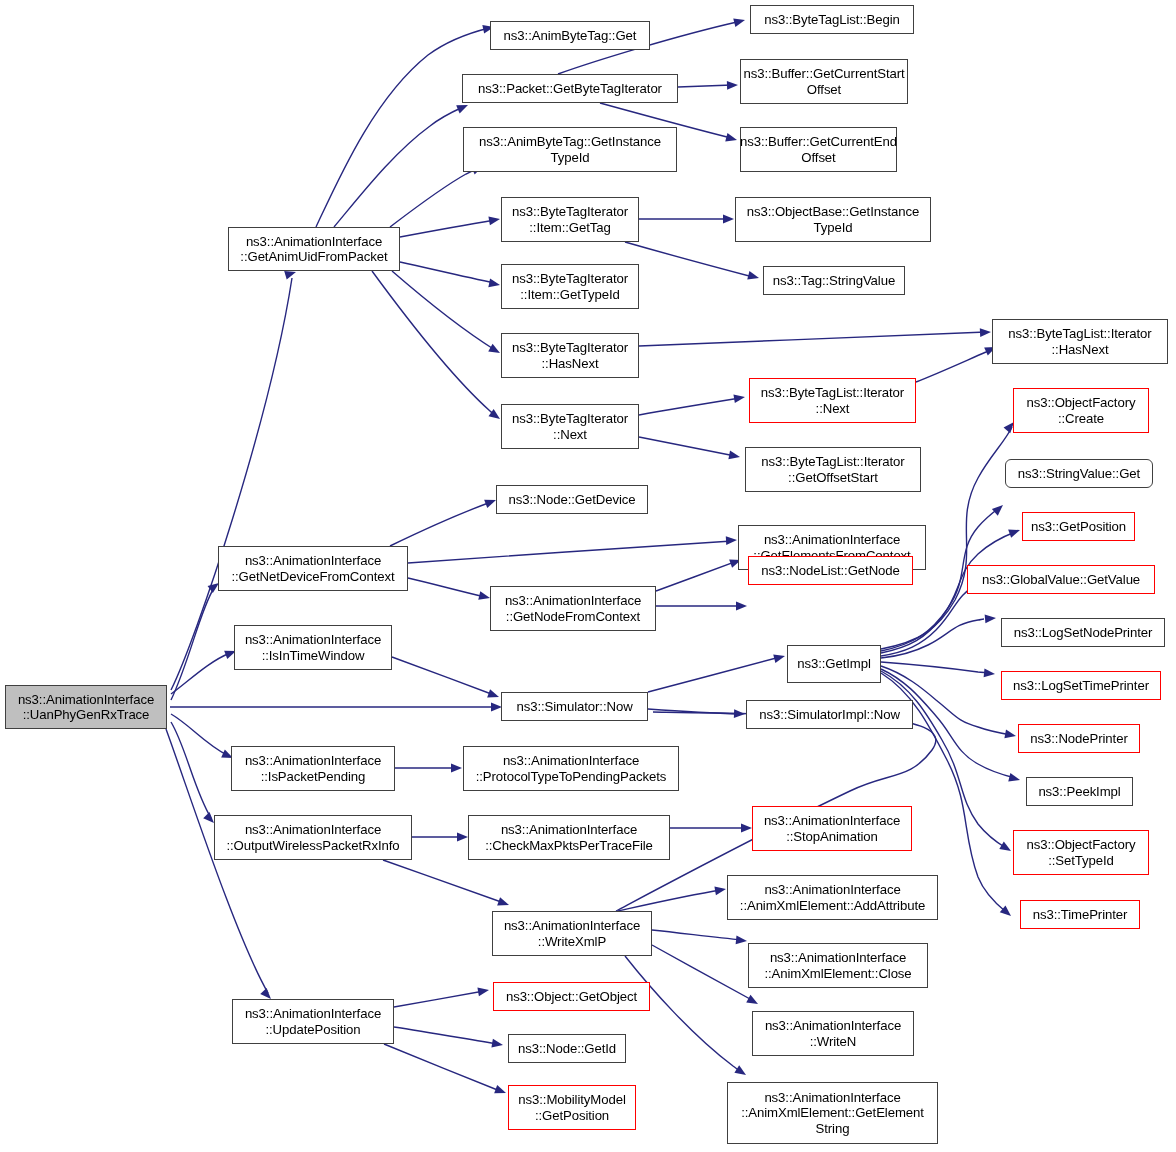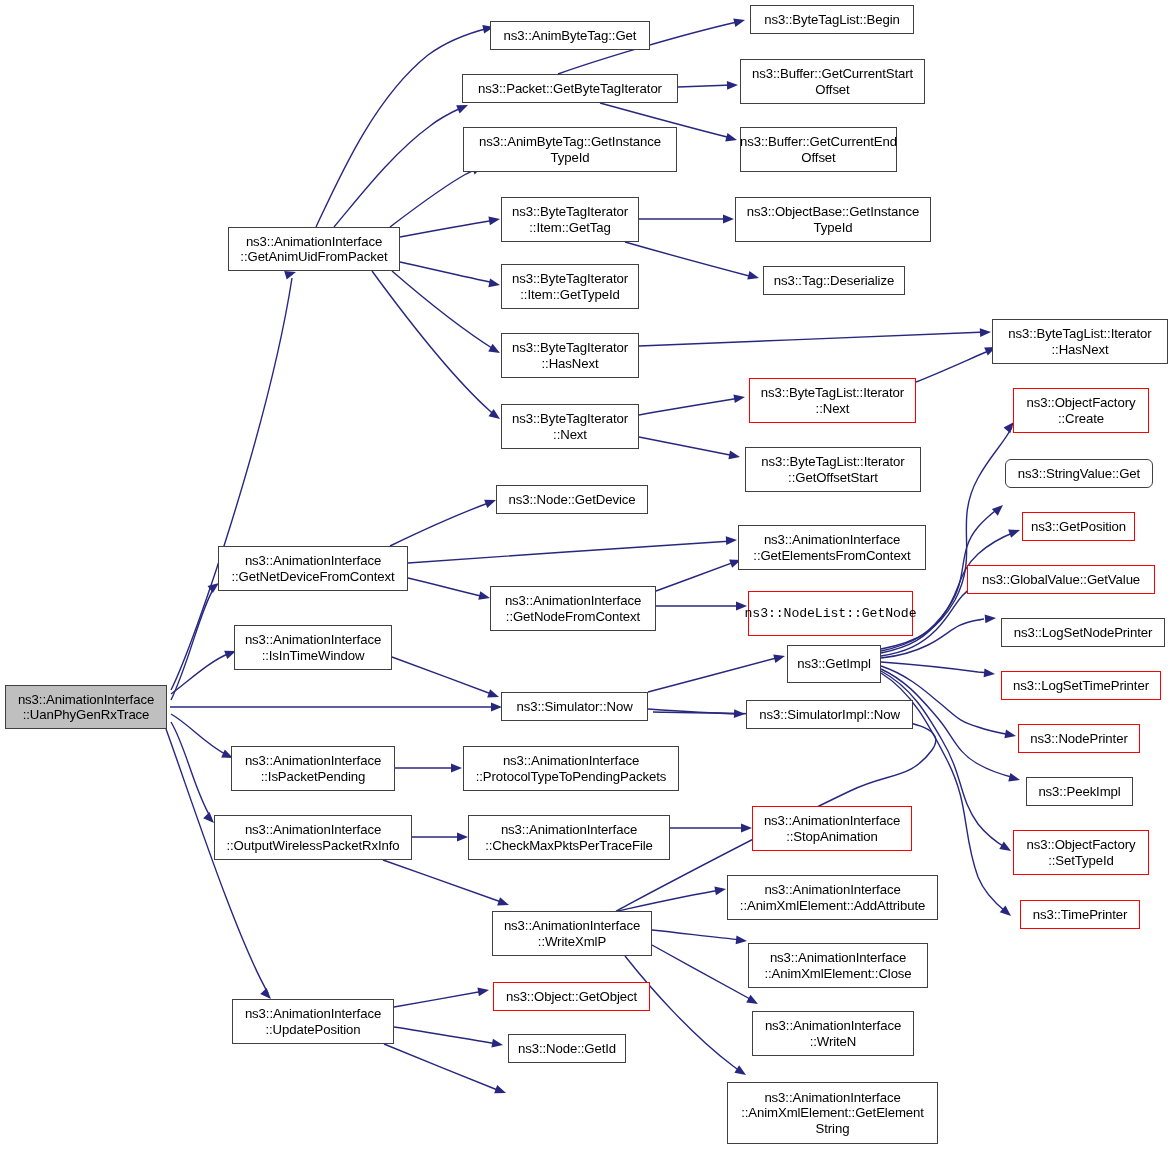--- a/index.html
+++ b/index.html
@@ -278,41 +278,41 @@
 TypeId</div>
     <div class="node" style="left: 501px; top: 197px; width: 138px; height: 45px;">ns3::ByteTagIterator
 ::Item::GetTag</div>
     <div class="node" style="left: 501px; top: 264px; width: 138px; height: 45px;">ns3::ByteTagIterator
 ::Item::GetTypeId</div>
     <div class="node" style="left: 501px; top: 333px; width: 138px; height: 45px;">ns3::ByteTagIterator
 ::HasNext</div>
     <div class="node" style="left: 501px; top: 404px; width: 138px; height: 45px;">ns3::ByteTagIterator
 ::Next</div>
     <div class="node" style="left: 750px; top: 5px; width: 164px; height: 29px;">ns3::ByteTagList::Begin</div>
-    <div class="node" style="left: 740px; top: 59px; width: 185px; height: 45px;">ns3::Buffer::GetCurrentStart
+    <div class="node" style="left: 740px; top: 59px; width: 168px; height: 45px;">ns3::Buffer::GetCurrentStart
 Offset</div>
     <div class="node" style="left: 740px; top: 127px; width: 157px; height: 45px;">ns3::Buffer::GetCurrentEnd
 Offset</div>
     <div class="node" style="left: 735px; top: 197px; width: 196px; height: 45px;">ns3::ObjectBase::GetInstance
 TypeId</div>
-    <div class="node" style="left: 763px; top: 266px; width: 142px; height: 29px;">ns3::Tag::Deserialize</div>
+    <div class="node" style="left: 763px; top: 266px; width: 142px; height: 29px;">ns3::Tag::StringValue</div>
     <div class="node" style="left: 992px; top: 319px; width: 176px; height: 45px;">ns3::ByteTagList::Iterator
 ::HasNext</div>
     <div class="node red" style="left: 749px; top: 378px; width: 167px; height: 45px;">ns3::ByteTagList::Iterator
 ::Next</div>
     <div class="node" style="left: 745px; top: 447px; width: 176px; height: 45px;">ns3::ByteTagList::Iterator
 ::GetOffsetStart</div>
     <div class="node" style="left: 496px; top: 485px; width: 152px; height: 29px;">ns3::Node::GetDevice</div>
     <div class="node" style="left: 218px; top: 546px; width: 190px; height: 45px;">ns3::AnimationInterface
 ::GetNetDeviceFromContext</div>
     <div class="node" style="left: 738px; top: 525px; width: 188px; height: 45px;">ns3::AnimationInterface
 ::GetElementsFromContext</div>
     <div class="node" style="left: 490px; top: 586px; width: 166px; height: 45px;">ns3::AnimationInterface
 ::GetNodeFromContext</div>
-    <div class="node red" style="left: 748px; top: 591px; width: 165px; height: 45px; font-family: Liberation Mono, monospace;">ns3::NodeList::GetNode</div>
+    <div class="node red" style="left: 748px; top: 556px; width: 165px; height: 29px;">ns3::NodeList::GetNode</div>
     <div class="node" style="left: 234px; top: 625px; width: 158px; height: 45px;">ns3::AnimationInterface
 ::IsInTimeWindow</div>
     <div class="node" style="left: 501px; top: 692px; width: 147px; height: 29px;">ns3::Simulator::Now</div>
     <div class="node" style="left: 787px; top: 645px; width: 94px; height: 38px;">ns3::GetImpl</div>
     <div class="node" style="left: 746px; top: 700px; width: 167px; height: 29px;">ns3::SimulatorImpl::Now</div>
     <div class="node" style="left: 231px; top: 746px; width: 164px; height: 45px;">ns3::AnimationInterface
 ::IsPacketPending</div>
     <div class="node" style="left: 463px; top: 746px; width: 216px; height: 45px;">ns3::AnimationInterface
 ::ProtocolTypeToPendingPackets</div>
     <div class="node" style="left: 214px; top: 815px; width: 198px; height: 45px;">ns3::AnimationInterface
@@ -329,20 +329,22 @@
 ::AnimXmlElement::Close</div>
     <div class="node" style="left: 752px; top: 1011px; width: 162px; height: 45px;">ns3::AnimationInterface
 ::WriteN</div>
     <div class="node" style="left: 727px; top: 1082px; width: 211px; height: 62px;">ns3::AnimationInterface
 ::AnimXmlElement::GetElement
 String</div>
     <div class="node" style="left: 232px; top: 999px; width: 162px; height: 45px;">ns3::AnimationInterface
 ::UpdatePosition</div>
     <div class="node red" style="left: 493px; top: 982px; width: 157px; height: 29px;">ns3::Object::GetObject</div>
     <div class="node" style="left: 508px; top: 1034px; width: 118px; height: 29px;">ns3::Node::GetId</div>
+    <div class="node red" style="left: 508px; top: 1085px; width: 128px; height: 45px;">ns3::MobilityModel
+::GetPosition</div>
     <div class="node red" style="left: 1013px; top: 388px; width: 136px; height: 45px;">ns3::ObjectFactory
 ::Create</div>
     <div class="node" style="left: 1005px; top: 459px; width: 148px; height: 29px; border-radius: 6px;">ns3::StringValue::Get</div>
     <div class="node red" style="left: 1022px; top: 512px; width: 113px; height: 29px;">ns3::GetPosition</div>
     <div class="node red" style="left: 967px; top: 565px; width: 188px; height: 29px;">ns3::GlobalValue::GetValue</div>
     <div class="node" style="left: 1001px; top: 618px; width: 164px; height: 29px;">ns3::LogSetNodePrinter</div>
     <div class="node red" style="left: 1001px; top: 671px; width: 160px; height: 29px;">ns3::LogSetTimePrinter</div>
     <div class="node red" style="left: 1018px; top: 724px; width: 122px; height: 29px;">ns3::NodePrinter</div>
     <div class="node" style="left: 1026px; top: 777px; width: 107px; height: 29px;">ns3::PeekImpl</div>
     <div class="node red" style="left: 1013px; top: 830px; width: 136px; height: 45px;">ns3::ObjectFactory

